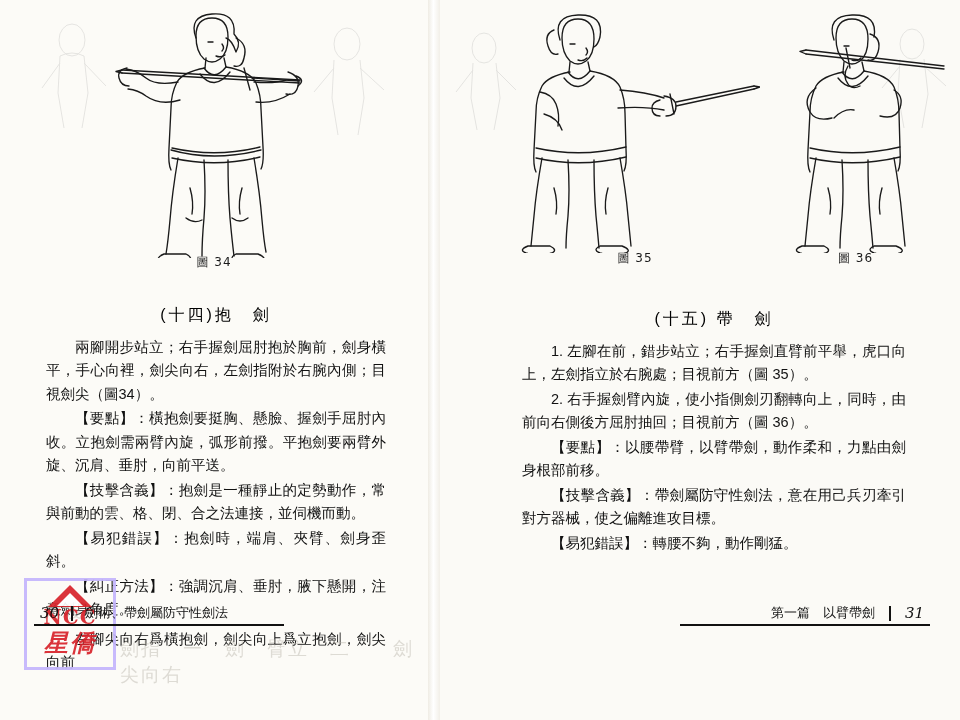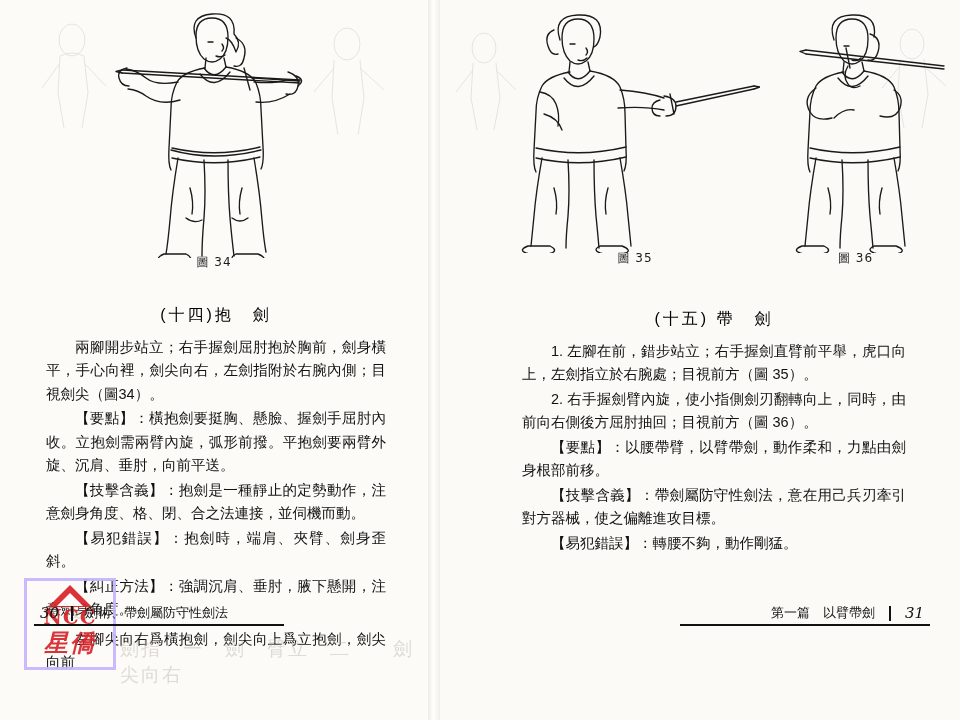--- a/index.html
+++ b/index.html
@@ -249,21 +249,21 @@
           <path d="M232 210 q8 6 16 0"></path>
         </g>
       </svg>
       <div class="fig-caption" style="position:absolute; left:0; top:246px; width:428px;">圖 34</div>
     </div>
 
     <div class="body-text" style="position:absolute; left:46px; top:296px; width:340px;">
       <div class="section-head">(十四)抱　劍</div>
       <p class="para">兩腳開步站立；右手握劍屈肘抱於胸前，劍身橫平，手心向裡，劍尖向右，左劍指附於右腕內側；目視劍尖（圖34）。</p>
       <p class="para">【要點】：橫抱劍要挺胸、懸臉、握劍手屈肘內收。立抱劍需兩臂內旋，弧形前撥。平抱劍要兩臂外旋、沉肩、垂肘，向前平送。</p>
-      <p class="para">【技擊含義】：抱劍是一種靜止的定勢動作，注意劍身角度、格、閉、合之法連接，並伺機而動。</p>
+      <p class="para">【技擊含義】：抱劍是一種靜止的定勢動作，常與前動的雲、格、閉、合之法連接，並伺機而動。</p>
       <p class="para">【易犯錯誤】：抱劍時，端肩、夾臂、劍身歪斜。</p>
       <p class="para">【糾正方法】：強調沉肩、垂肘，腋下懸開，注意劍身角度。</p>
       <p class="para" style="margin-top:6px;">左腳尖向右爲橫抱劍，劍尖向上爲立抱劍，劍尖向前</p>
     </div>
 
     <div class="bleed" style="left:44px; top:598px;">角度</div>
     <div class="bleed" style="left:120px; top:636px;">劍指　一　劍　臂立　二　　劍尖向右</div>
 
     <div class="stamp">
       <div class="tri"></div>

